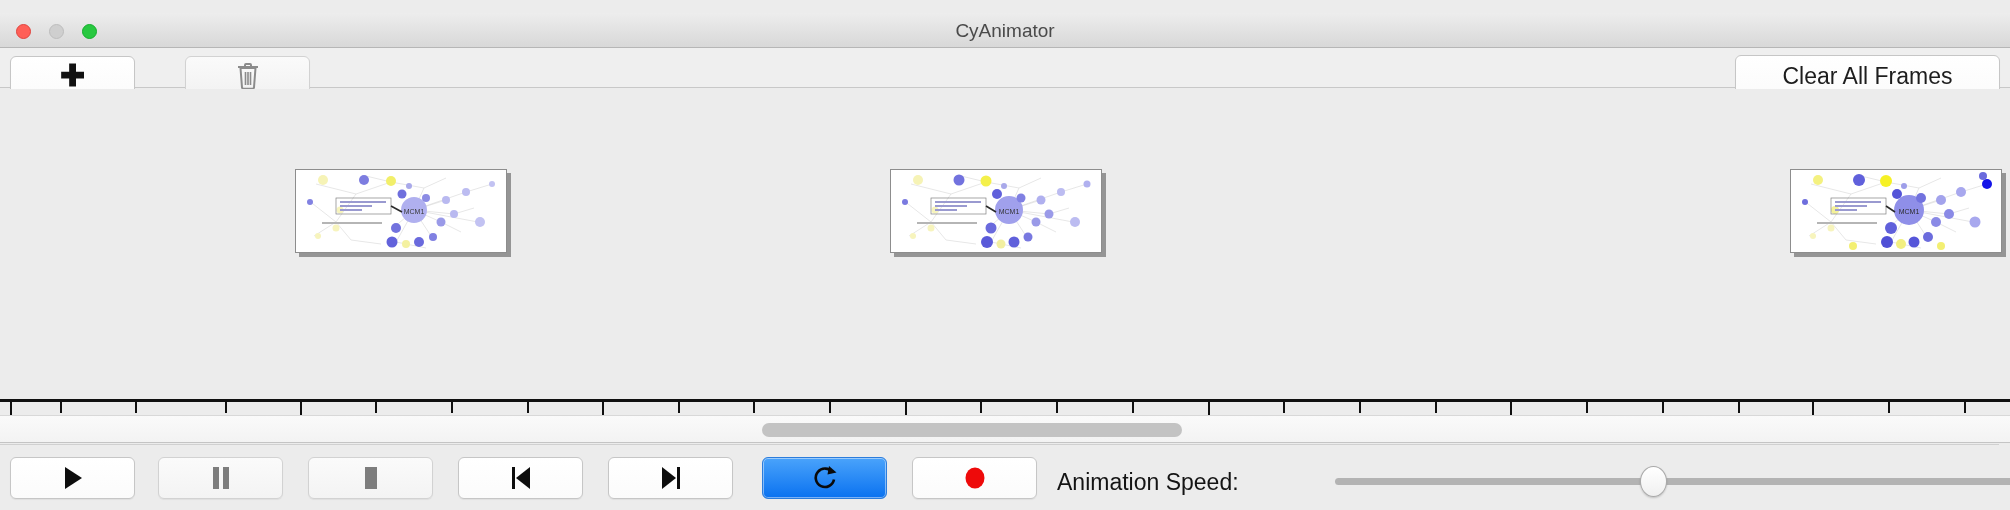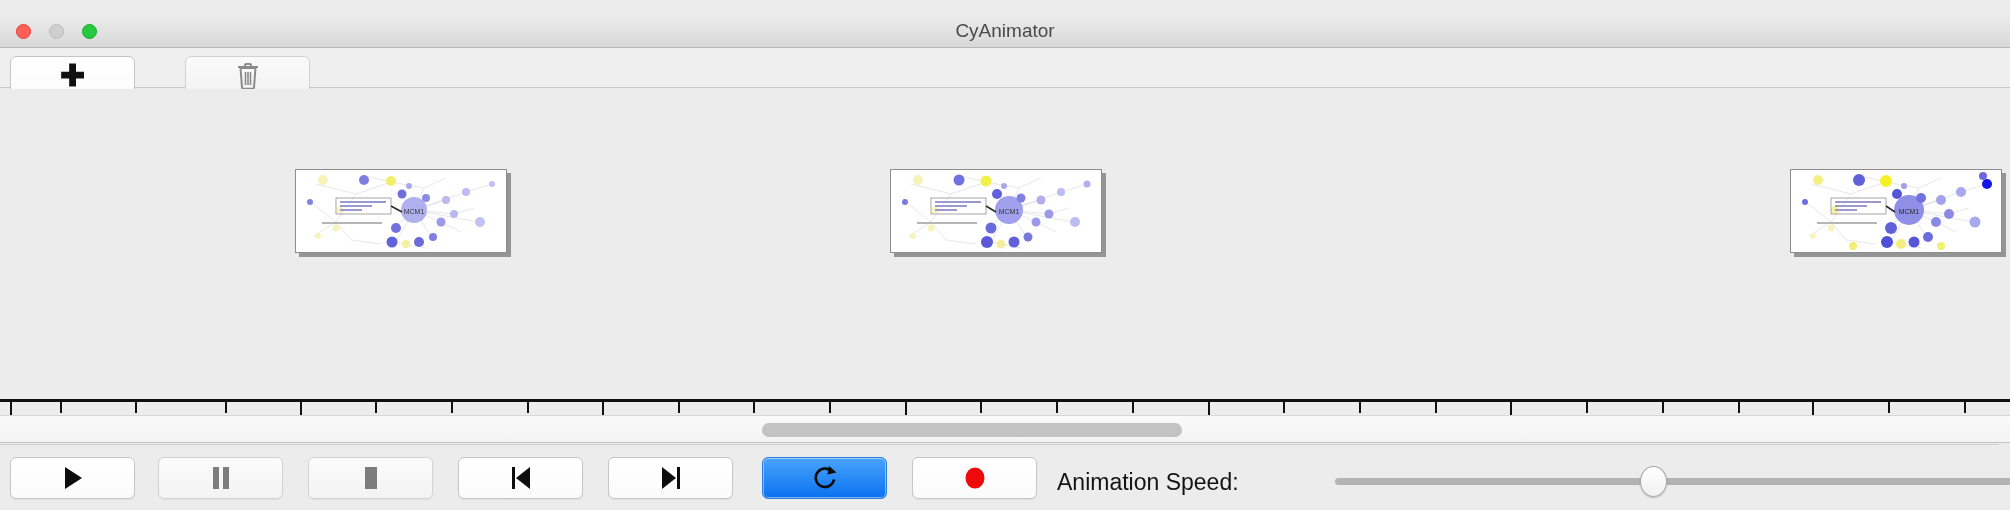--- a/index.html
+++ b/index.html
@@ -266,20 +266,23 @@
     <div class="tbtn" id="add-frame-button">
       <span class="plus-icon">✚</span>
     </div>
     <div class="tbtn disabled" id="delete-frame-button">
       <svg class="trash-icon" width="24" height="28" viewBox="0 0 24 28">
         <path d="M2 5 H22" stroke="#8b8b8b" stroke-width="2" fill="none"></path>
         <path d="M9 5 V3 a1 1 0 0 1 1-1 h4 a1 1 0 0 1 1 1 V5" stroke="#8b8b8b" stroke-width="2" fill="none"></path>
         <path d="M4.5 6 L6 25.5 a1.5 1.5 0 0 0 1.5 1.3 h9 a1.5 1.5 0 0 0 1.5-1.3 L19.5 6 Z" stroke="#8b8b8b" stroke-width="2" fill="none"></path>
         <path d="M9.5 10 V23 M12 10 V23 M14.5 10 V23" stroke="#8b8b8b" stroke-width="1.6" fill="none"></path>
       </svg>
+    </div>
+    <div class="tbtn" id="clear-all-frames-button">
+      <span>Clear All Frames</span>
     </div>
   </div>
 
   <div class="timeline">
 
     <div class="frames-layer">
 
       <div class="frame-thumb" style="left:295px;top:80px;width:212px;height:84px;">
         <svg width="210" height="82" viewBox="0 0 210 82">
           <rect width="210" height="82" fill="#ffffff"></rect>

